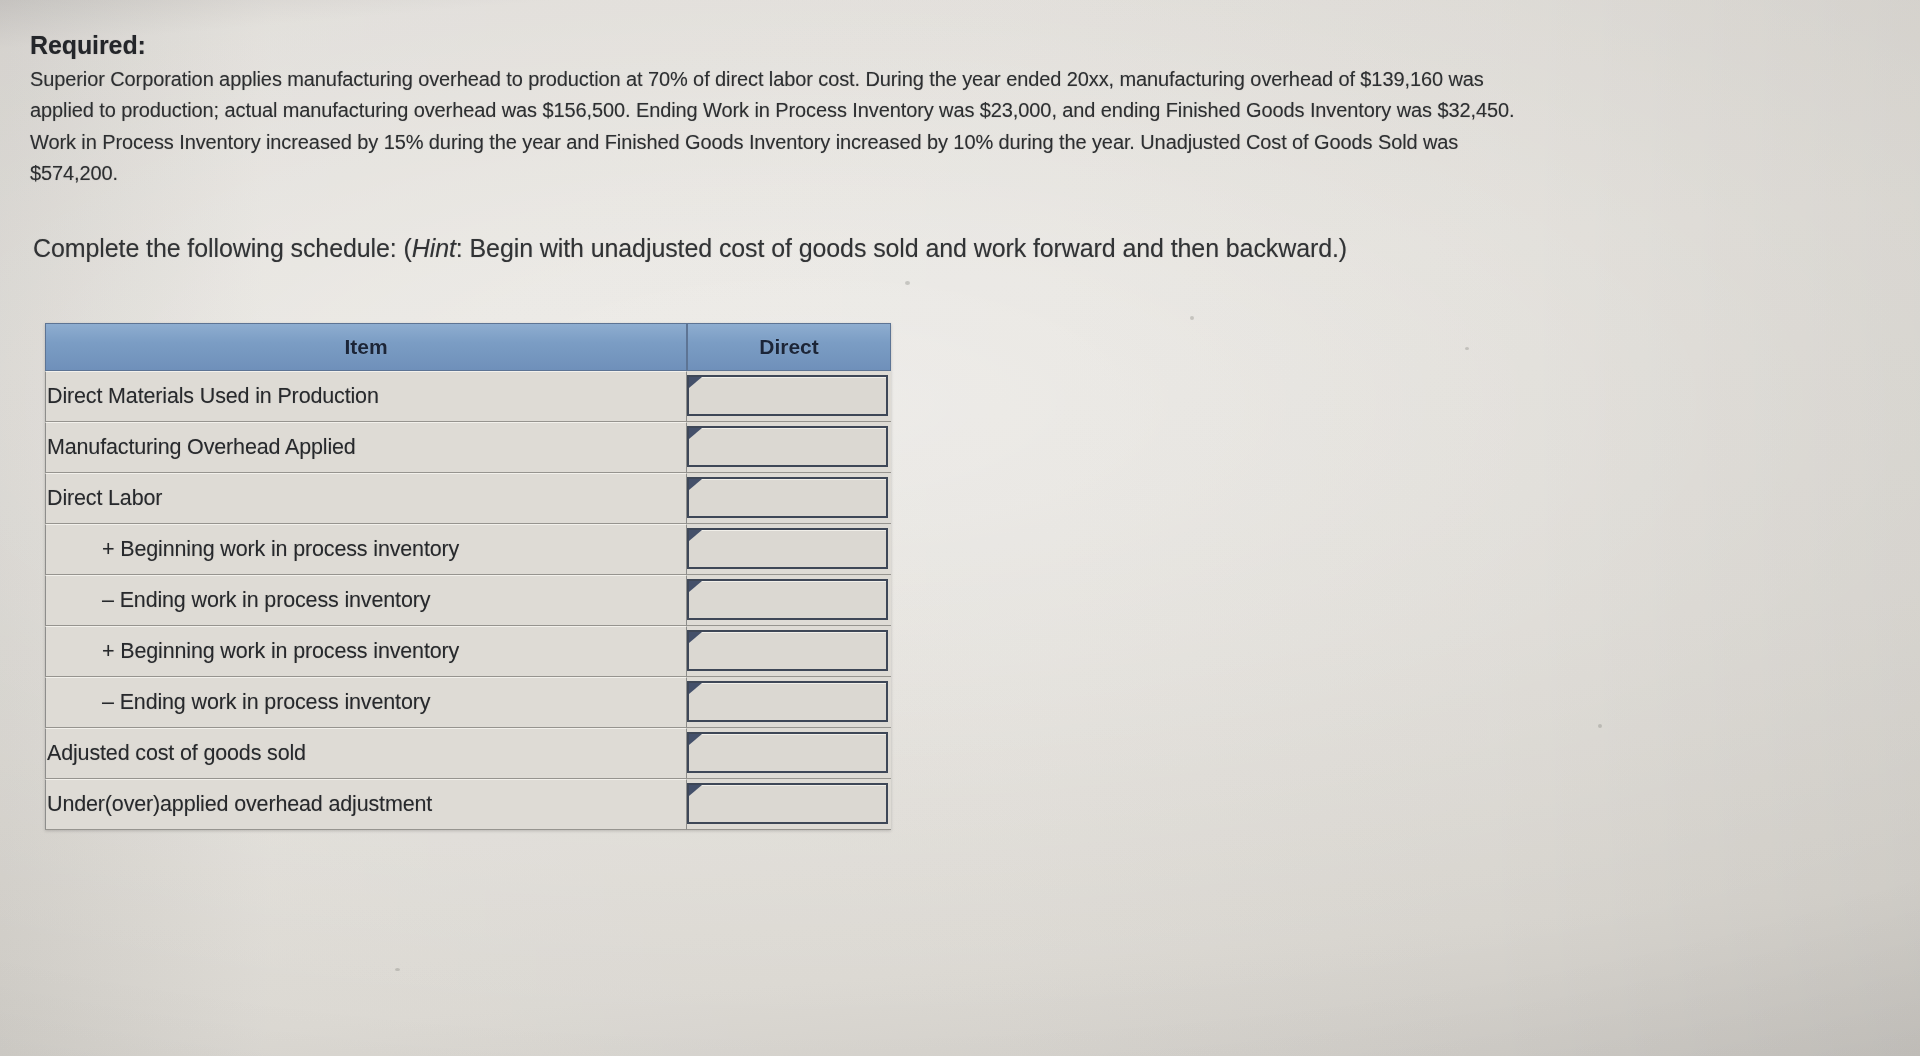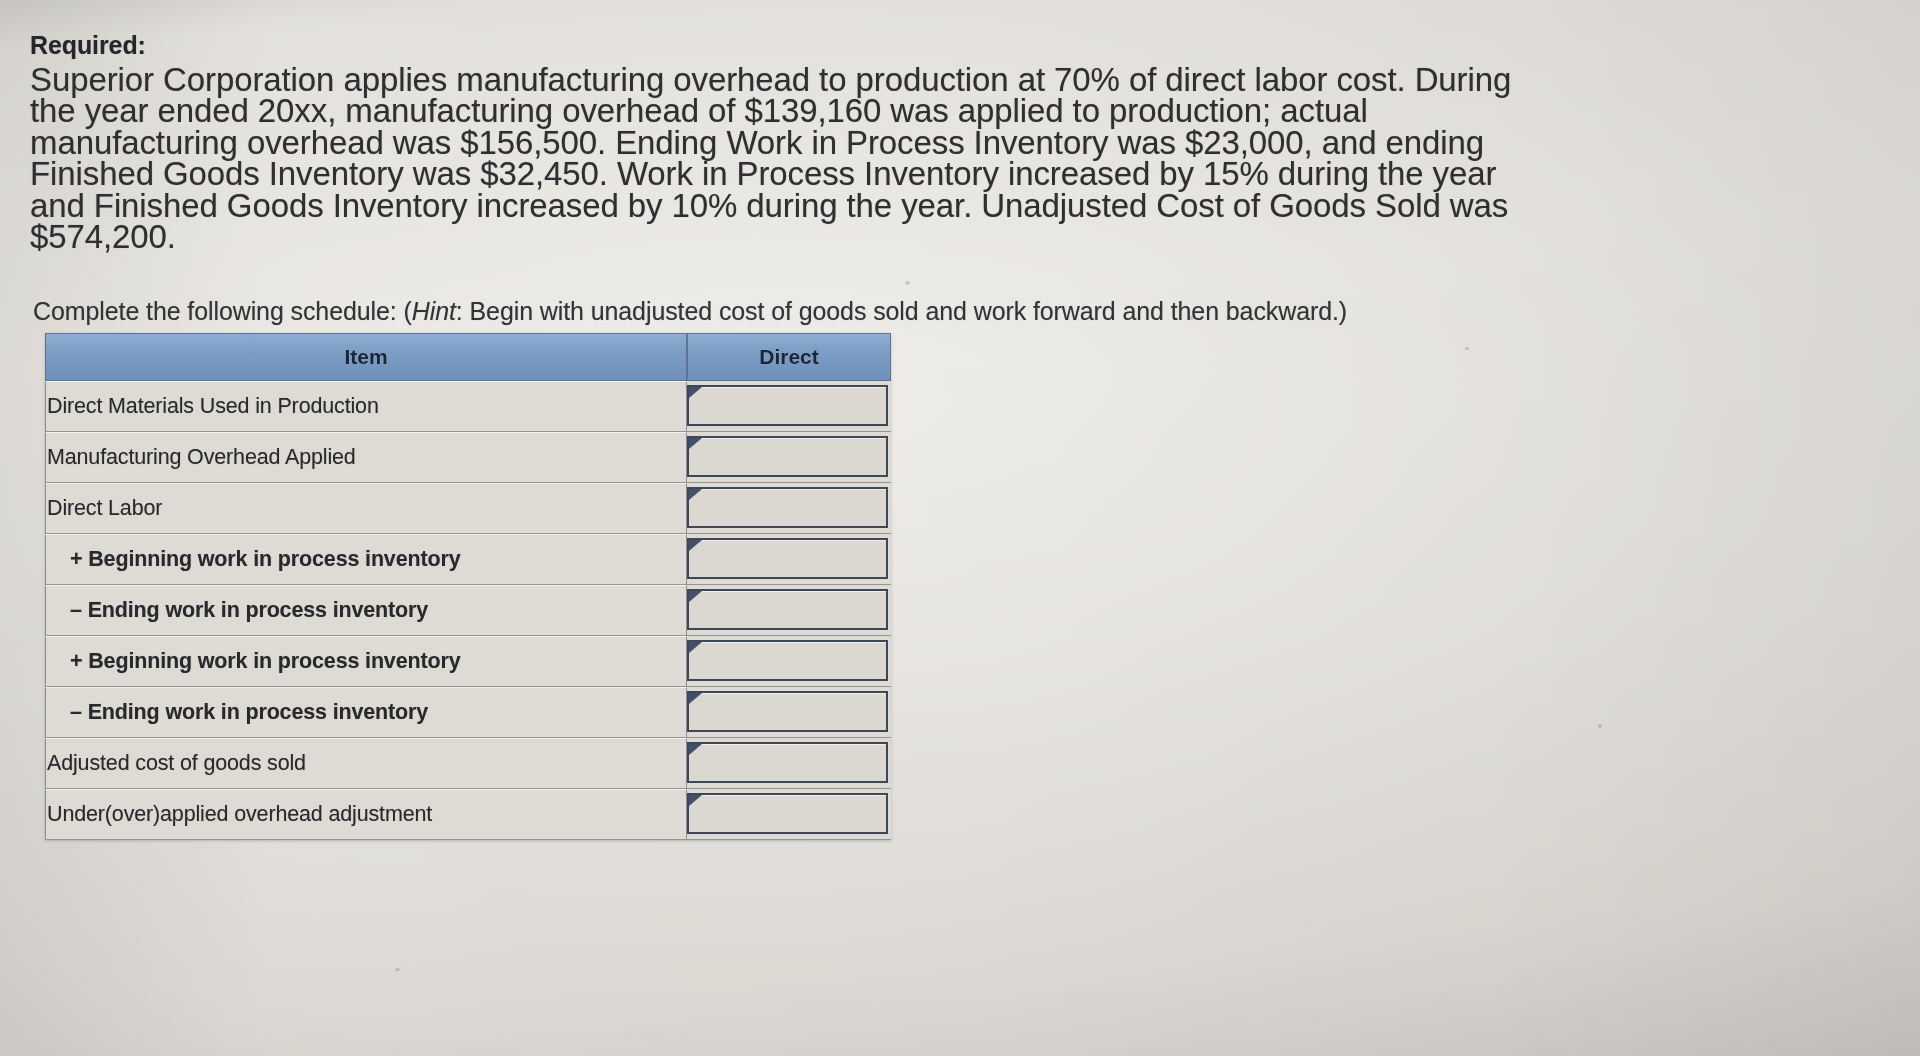--- a/index.html
+++ b/index.html
@@ -47,21 +47,21 @@
   #content {
     position: absolute;
     left: 30px;
     top: 22px;
     width: 1860px;
     margin-top: 8px;
   }
 
   .prose {
     color: #2d2f31;
-    font-size: 33px;
+    font-size: 20px;
     line-height: 31.5px;
     letter-spacing: -0.1px;
     text-shadow: 0 0 1.1px rgba(60,60,60,0.35);
   }
   .req-label {
     font-weight: bold;
     font-size: 25px;
     color: #24262a;
     margin-bottom: 2px;
   }
@@ -75,21 +75,21 @@
     color: #313335;
   }
   .hint-word {
     font-style: italic;
   }
 
   
   #table-wrap {
     position: absolute;
     left: 45px;
-    top: 333px;
+    top: 323px;
     width: 838px;
   }
   table.schedule {
     border-collapse: separate;
     border-spacing: 0;
     width: 838px;
     table-layout: fixed;
     box-shadow: 0 1px 3px rgba(0,0,0,0.18);
   }
   table.schedule th {
@@ -113,21 +113,21 @@
     background: #dedbd5;
     text-shadow: 0 0 1px rgba(70,70,70,0.30);
   }
   td.item-cell {
     border-left: 1px solid #8d8d8b;
     border-right: 1px solid #8d8d8b;
     border-bottom: 1px solid #96948f;
     border-top: 1px solid #f3f1ec;
     letter-spacing: -0.15px;
   }
-  td.item-cell.indent { padding-left: 24px; font-weight: bold; }
+  td.item-cell.indent { padding-left: 56px; }
 
   td.amount-cell {
     padding: 0;
     position: relative;
     background: #dedbd5;
     border-bottom: 1px solid #96948f;
   }
   .amount-box {
     position: relative;
     margin: 2px 3px 3px 0;

